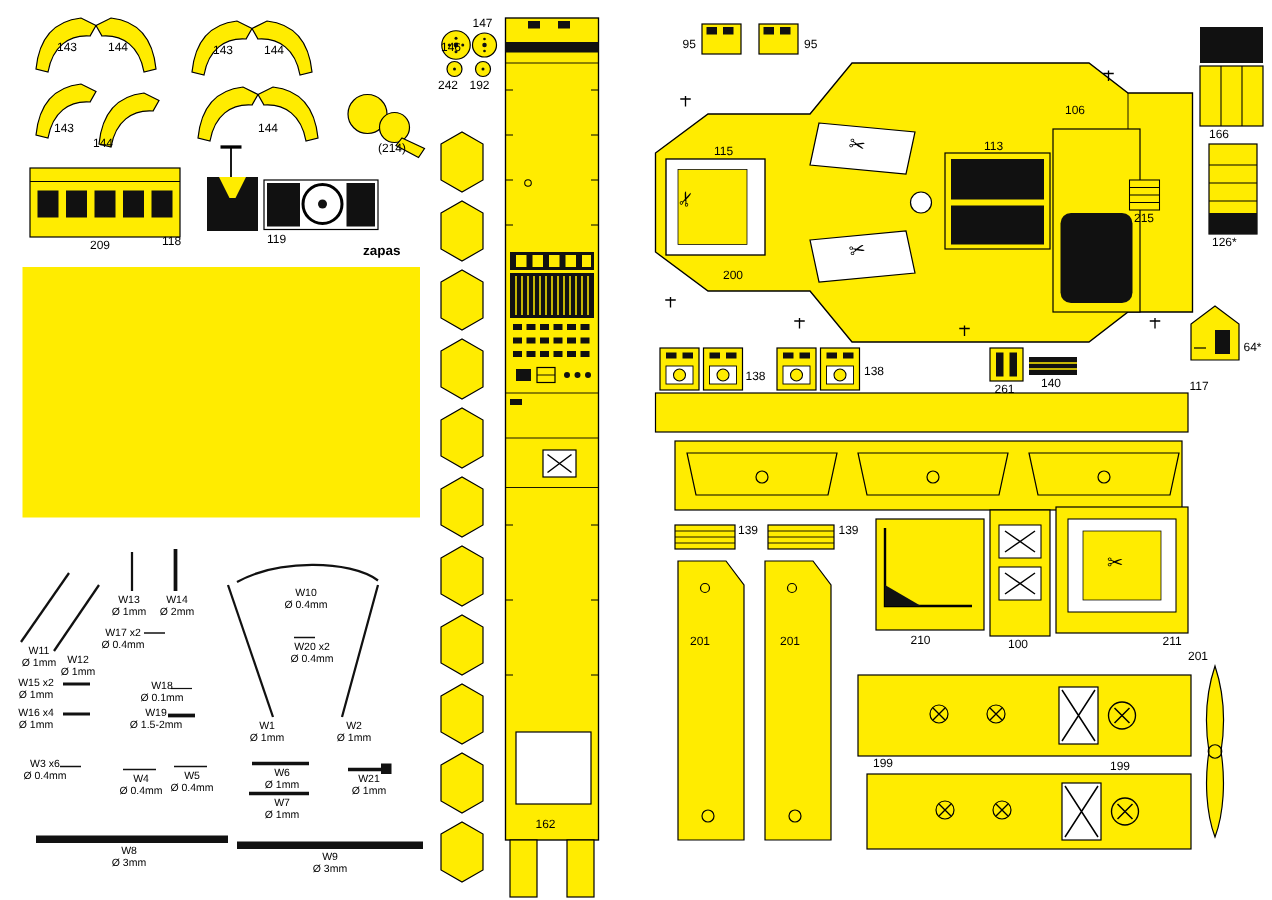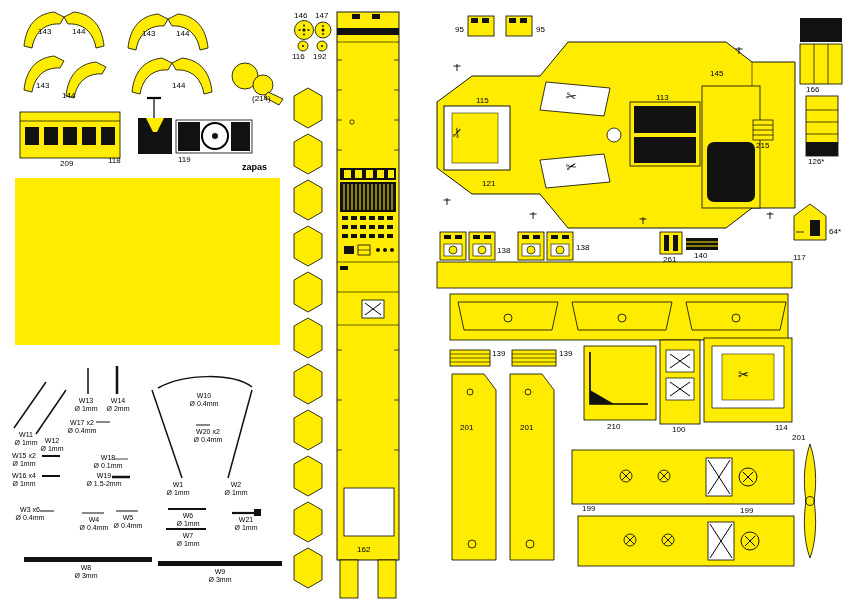--- a/index.html
+++ b/index.html
@@ -321,47 +321,47 @@
 <div class="lbl" style="left:72px;top:28px">144</div>
 <div class="lbl" style="left:142px;top:30px">143</div>
 <div class="lbl" style="left:176px;top:30px">144</div>
 <div class="lbl" style="left:36px;top:82px">143</div>
 <div class="lbl" style="left:62px;top:92px">144</div>
 <div class="lbl" style="left:172px;top:82px">144</div>
 <div class="lbl" style="left:60px;top:160px">209</div>
 <div class="lbl" style="left:108px;top:157px">118</div>
 <div class="lbl" style="left:178px;top:156px">119</div>
 <div class="lbl big" style="left:242px;top:163px">zapas</div>
-<div class="lbl" style="left:294px;top:12px">146</div>
+<div class="lbl" style="left:294px;top:28px">146</div>
 <div class="lbl" style="left:315px;top:12px">147</div>
-<div class="lbl" style="left:292px;top:53px">116</div>
+<div class="lbl" style="left:292px;top:53px">242</div>
 <div class="lbl" style="left:313px;top:53px">192</div>
 <div class="lbl" style="left:252px;top:95px">(214)</div>
 <div class="lbl" style="left:455px;top:26px">95</div>
 <div class="lbl" style="left:536px;top:26px">95</div>
-<div class="lbl" style="left:710px;top:70px">145</div>
+<div class="lbl" style="left:710px;top:70px">106</div>
 <div class="lbl" style="left:476px;top:97px">115</div>
 <div class="lbl" style="left:656px;top:94px">113</div>
 <div class="lbl" style="left:806px;top:86px">166</div>
 <div class="lbl" style="left:756px;top:142px">215</div>
 <div class="lbl" style="left:808px;top:158px">126*</div>
-<div class="lbl" style="left:482px;top:180px">121</div>
+<div class="lbl" style="left:482px;top:180px">200</div>
 <div class="lbl" style="left:829px;top:228px">64*</div>
 <div class="lbl" style="left:497px;top:247px">138</div>
 <div class="lbl" style="left:576px;top:244px">138</div>
 <div class="lbl" style="left:663px;top:256px">261</div>
 <div class="lbl" style="left:694px;top:252px">140</div>
 <div class="lbl" style="left:793px;top:254px">117</div>
 <div class="lbl" style="left:492px;top:350px">139</div>
 <div class="lbl" style="left:559px;top:350px">139</div>
 <div class="lbl" style="left:460px;top:424px">201</div>
 <div class="lbl" style="left:520px;top:424px">201</div>
 <div class="lbl" style="left:607px;top:423px">210</div>
 <div class="lbl" style="left:672px;top:426px">100</div>
-<div class="lbl" style="left:775px;top:424px">114</div>
+<div class="lbl" style="left:775px;top:424px">211</div>
 <div class="lbl" style="left:792px;top:434px">201</div>
 <div class="lbl" style="left:582px;top:505px">199</div>
 <div class="lbl" style="left:740px;top:507px">199</div>
 <div class="lbl" style="left:357px;top:546px">162</div>
 
 <div class="scissors" style="left:452px;top:126px;transform:rotate(-70deg)">✂</div>
 <div class="scissors" style="left:566px;top:90px;transform:rotate(14deg)">✂</div>
 <div class="scissors" style="left:566px;top:160px;transform:rotate(-14deg)">✂</div>
 <div class="scissors" style="left:738px;top:368px">✂</div>
 

